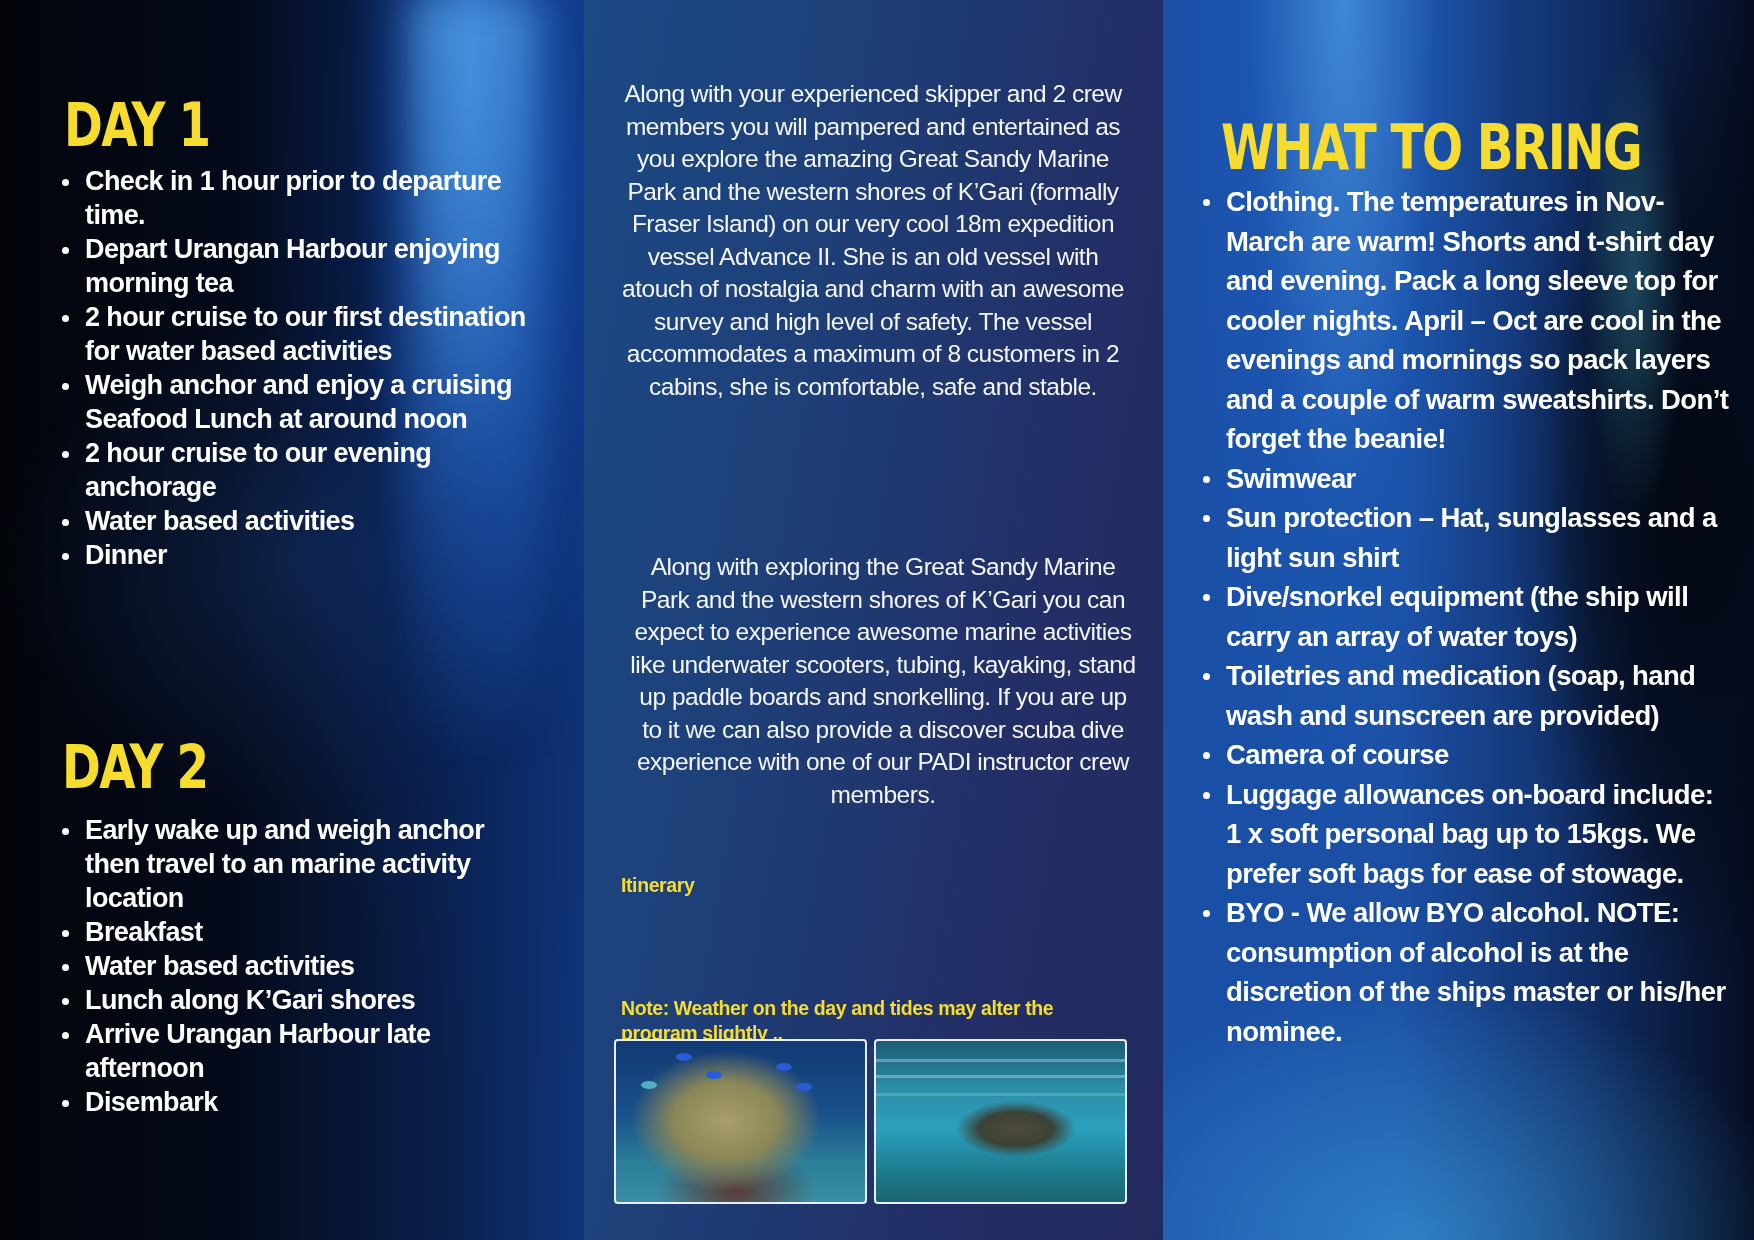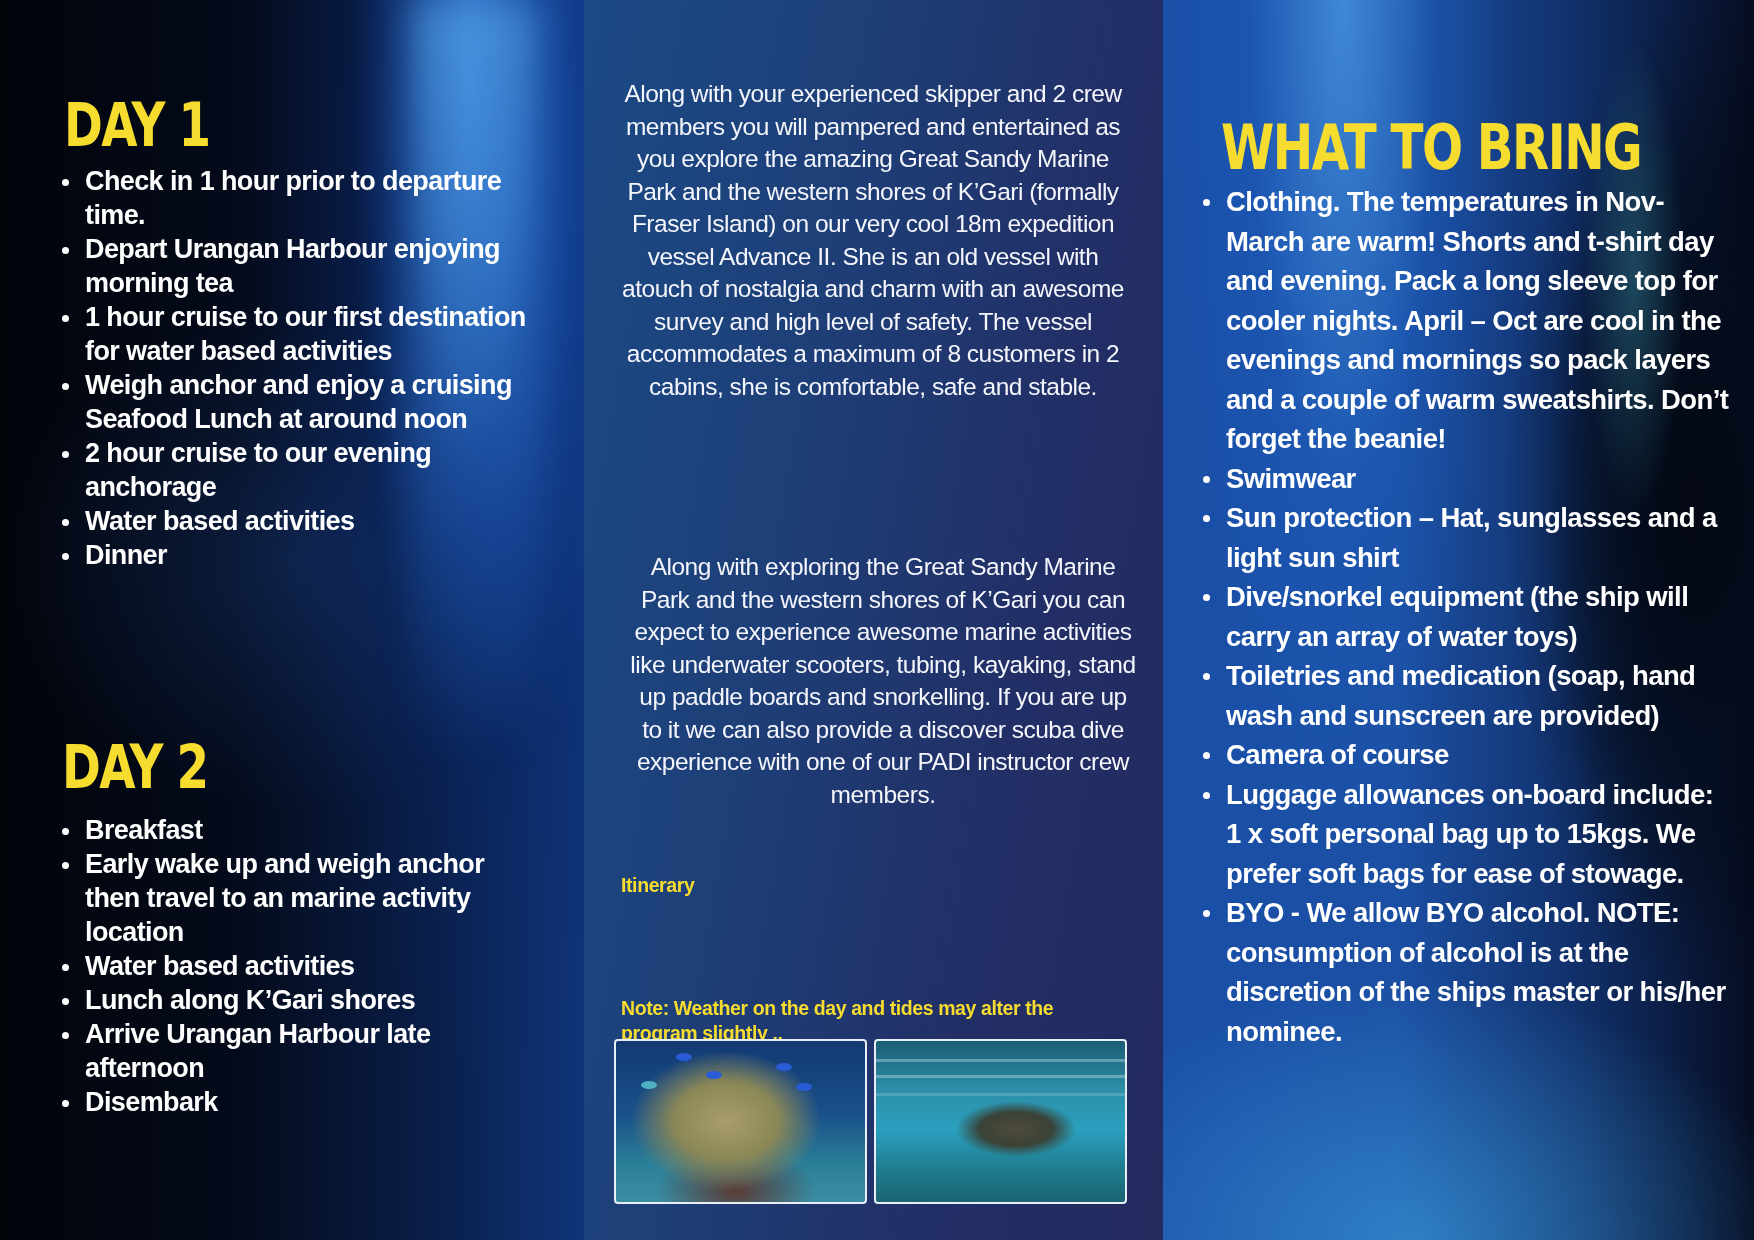--- a/index.html
+++ b/index.html
@@ -129,31 +129,31 @@
 <body>
 
 <section class="panel panel-left">
   <div class="beam"></div>
 </section>
 
 <h2 class="day-heading heading-day1">DAY 1</h2>
 <ul class="bullets list-day list-day1">
   <li>Check in 1 hour prior to departure time.</li>
   <li>Depart Urangan Harbour enjoying morning tea</li>
-  <li>1 hour cruise to our first destination for water based activities</li>
+  <li>2 hour cruise to our first destination for water based activities</li>
   <li>Weigh anchor and enjoy a cruising Seafood Lunch at around noon</li>
   <li>2 hour cruise to our evening anchorage</li>
   <li>Water based activities</li>
   <li>Dinner</li>
 </ul>
 
 <h2 class="day-heading heading-day2">DAY 2</h2>
 <ul class="bullets list-day list-day2">
+  <li>Early wake up and weigh anchor then travel to an marine activity location</li>
   <li>Breakfast</li>
-  <li>Early wake up and weigh anchor then travel to an marine activity location</li>
   <li>Water based activities</li>
   <li>Lunch along K’Gari shores</li>
   <li>Arrive Urangan Harbour late afternoon</li>
   <li>Disembark</li>
 </ul>
 
 <section class="panel panel-middle"></section>
 
 <p class="mid-para mid-para-1">Along with your experienced skipper and 2 crew members you will pampered and entertained as you explore the amazing Great Sandy Marine Park and the western shores of K’Gari (formally Fraser Island) on our very cool 18m expedition vessel Advance II. She is an old vessel with atouch of nostalgia and charm with an awesome survey and high level of safety. The vessel accommodates a maximum of 8 customers in 2 cabins, she is comfortable, safe and stable.</p>
 <p class="mid-para mid-para-2">Along with exploring the Great Sandy Marine Park and the western shores of K’Gari you can expect to experience awesome marine activities like underwater scooters, tubing, kayaking, stand up paddle boards and snorkelling. If you are up to it we can also provide a discover scuba dive experience with one of our PADI instructor crew members.</p>

